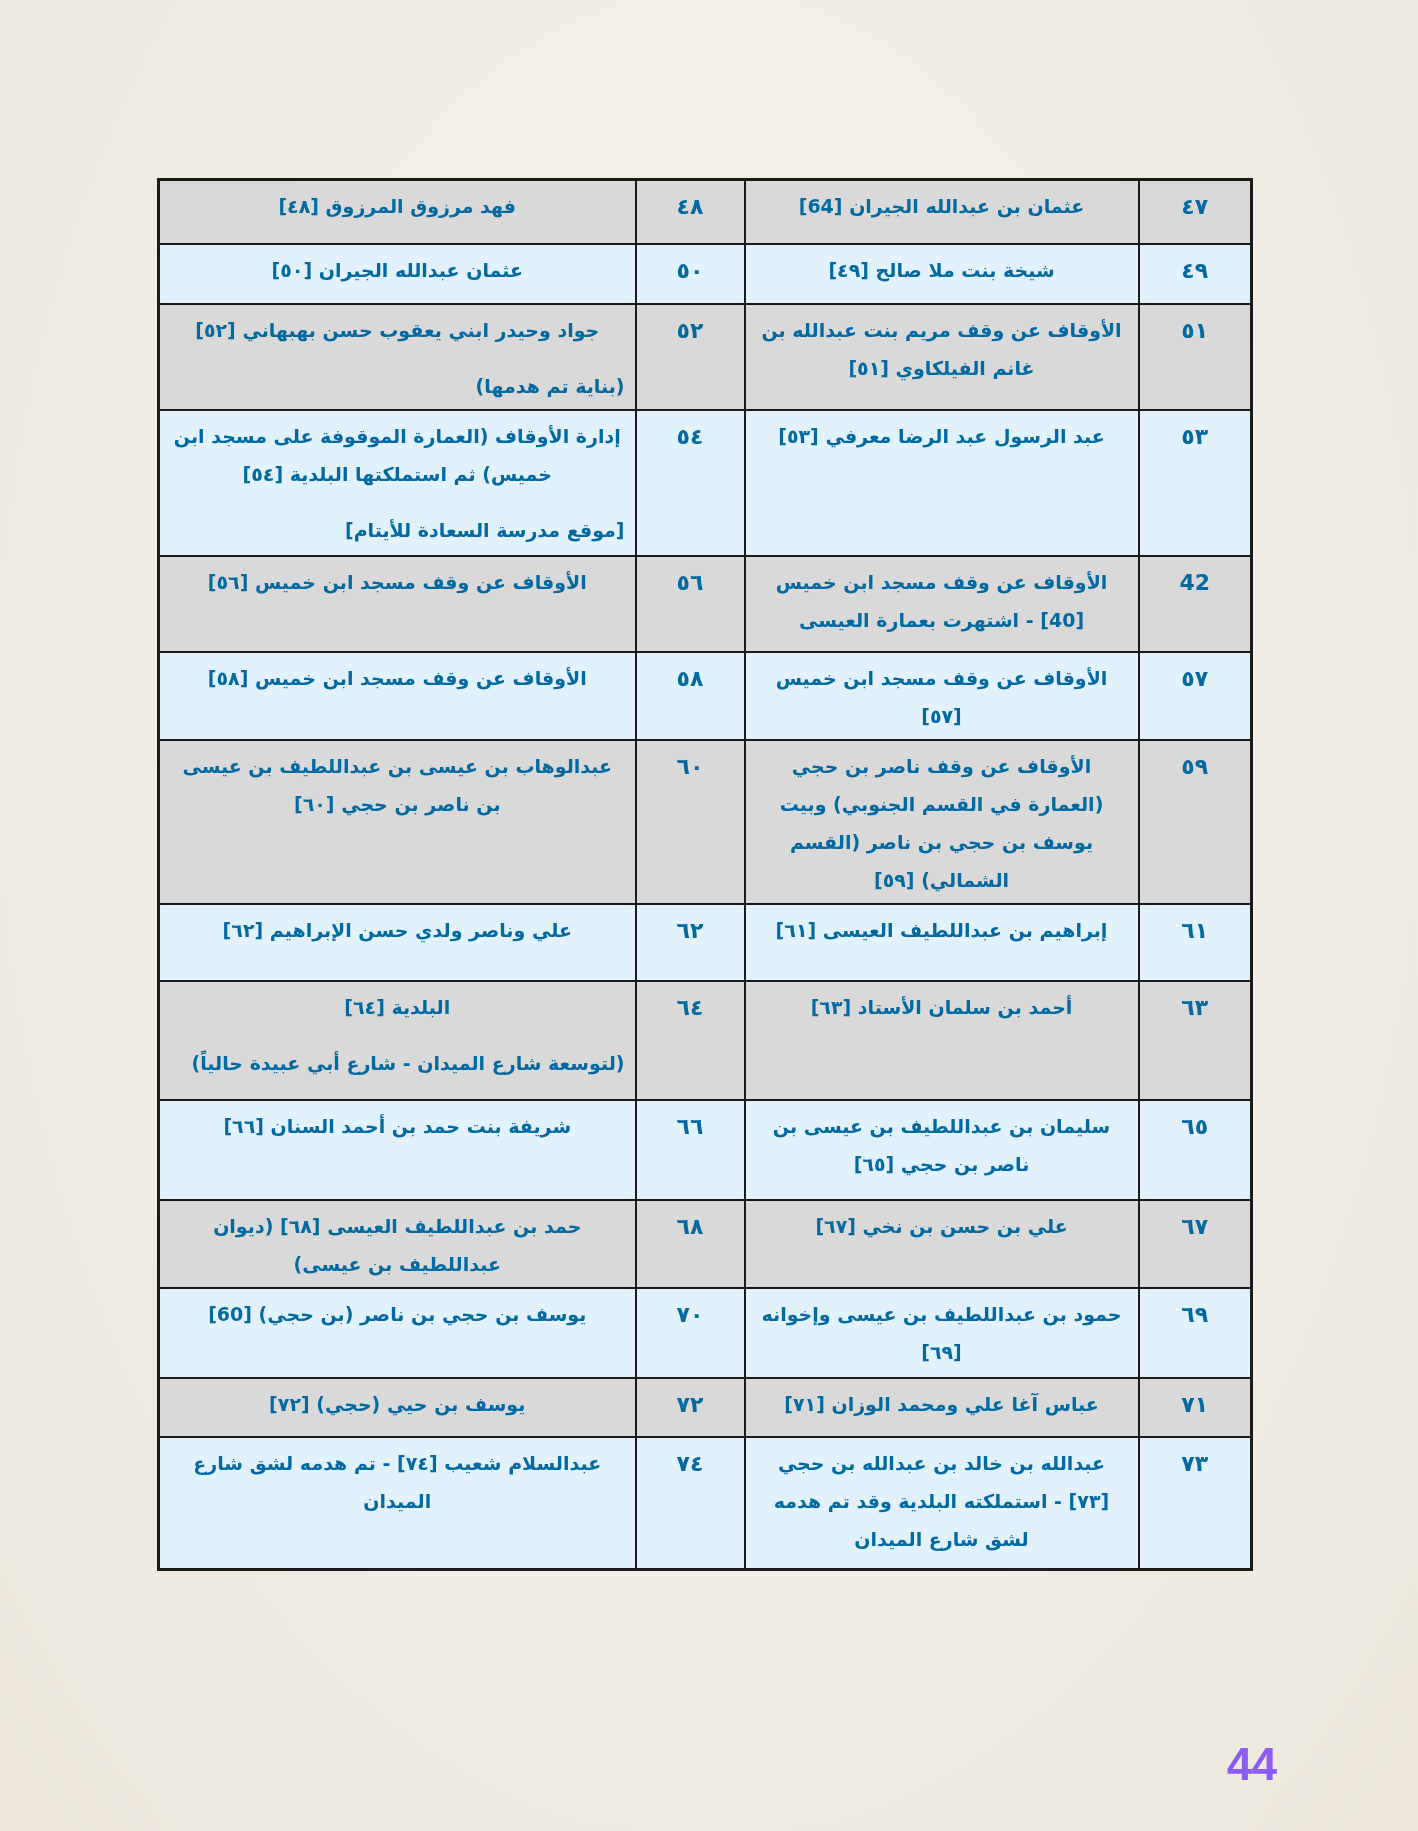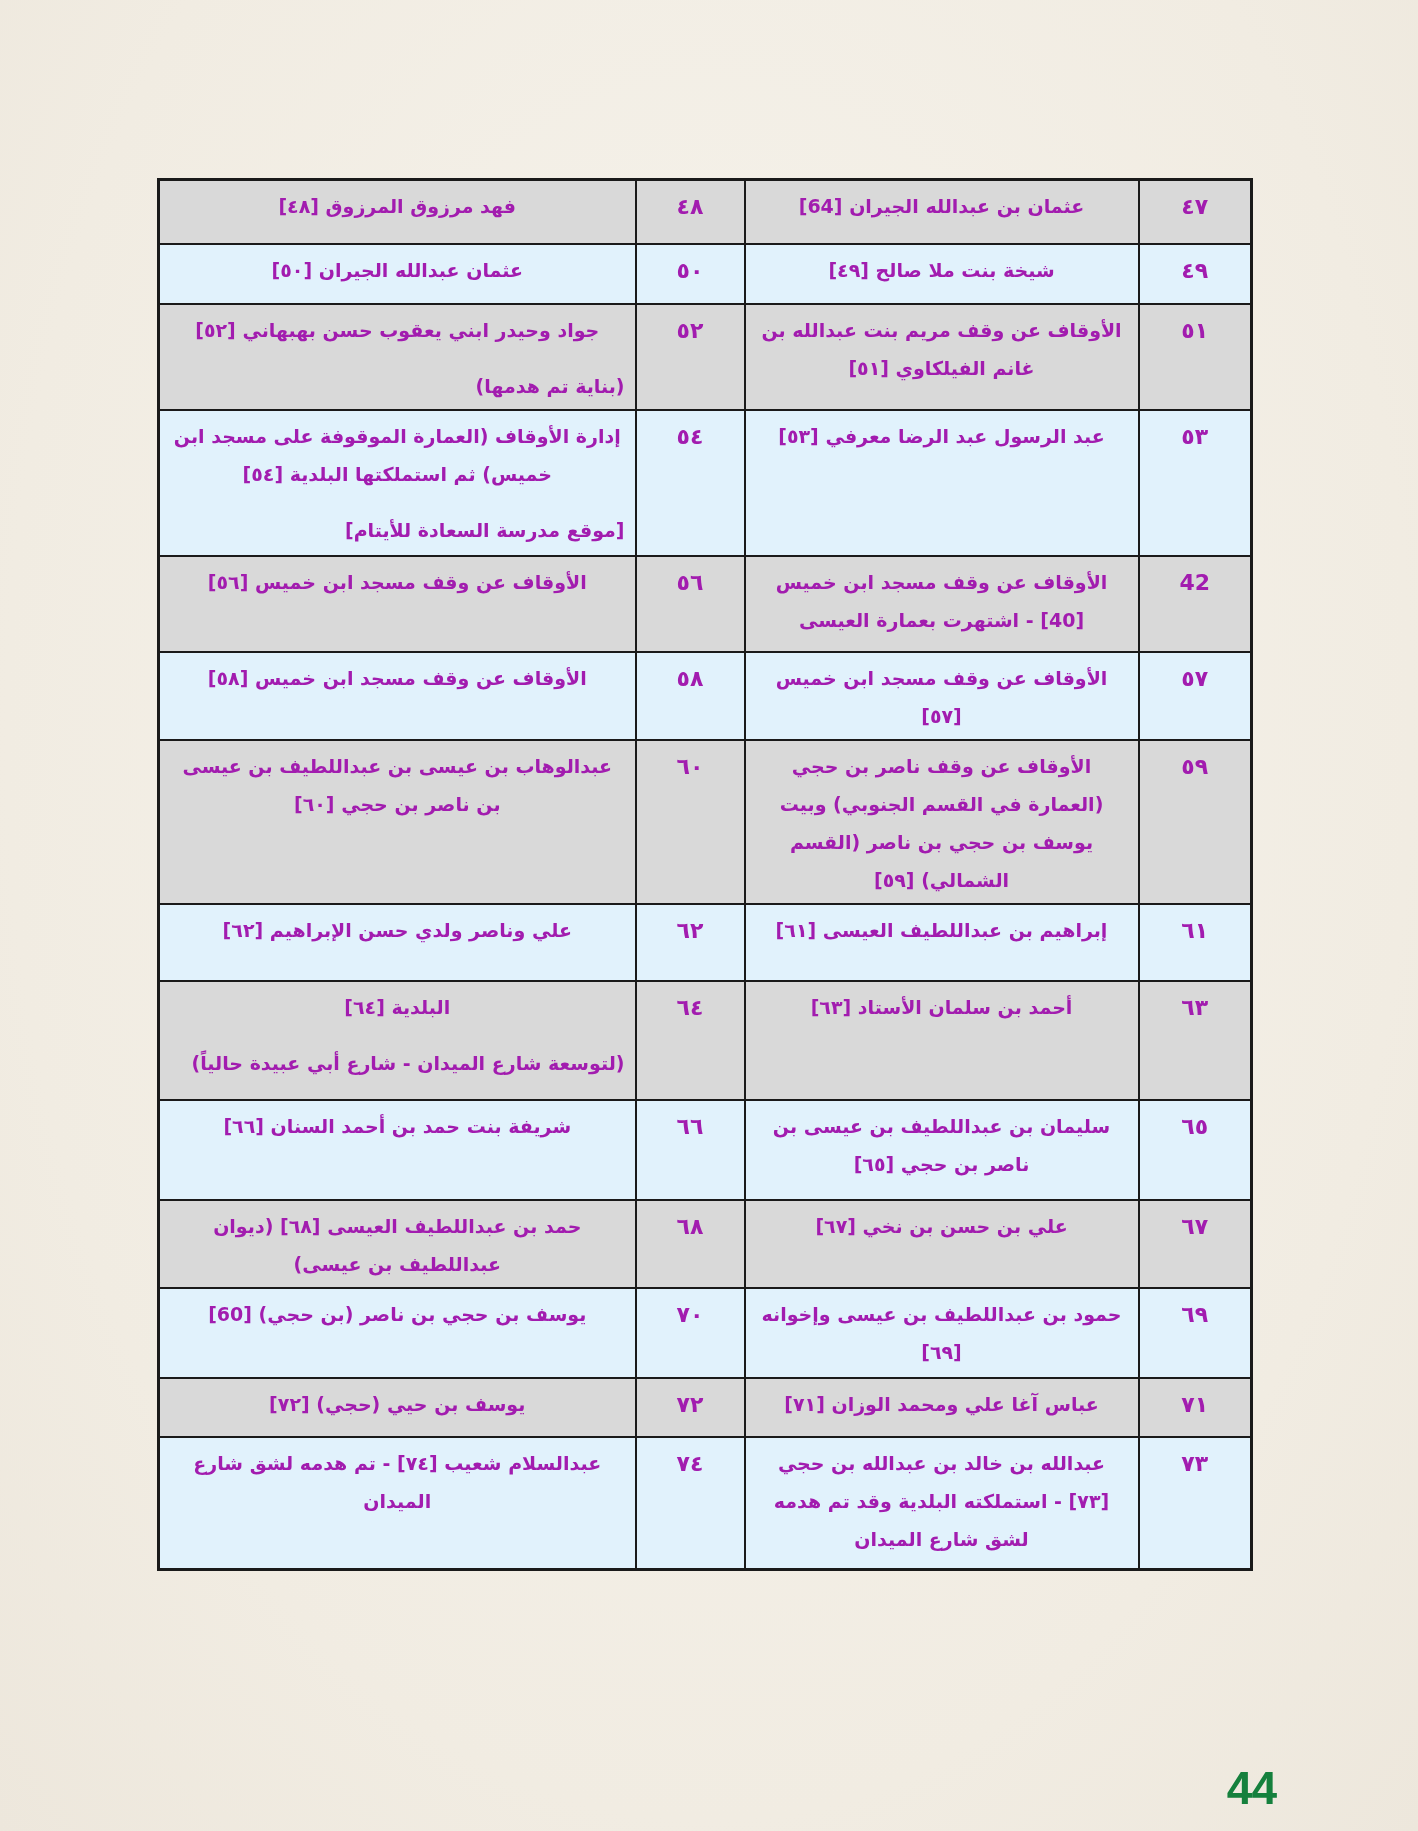--- a/index.html
+++ b/index.html
@@ -18,32 +18,32 @@
     border: 3px solid #1a1a1a;
   }
   table.records td {
     border: 2px solid #1a1a1a;
     vertical-align: top;
     text-align: center;
     font-family: "DejaVu Sans", sans-serif;
     font-weight: bold;
     font-size: 19px;
     line-height: 38px;
-    color: #a21caf;
+    color: #0369a1;
     padding: 6px 10px 4px 10px;
   }
   table.records td.num { font-size: 22px; padding-top: 7px; }
   tr.gray td { background: #d9d9d9; }
   tr.blue td { background: #e1f2fc; }
   .sub { display: block; }
   .sub.gap { margin-top: 18px; text-align: right; }
   .page-num {
     position: absolute; right: 142px; top: 1737px;
     font-family: "Liberation Sans", sans-serif; font-weight: bold;
-    font-size: 46px; color: #15803d; letter-spacing: -1px; margin-top: 24px;
+    font-size: 46px; color: #8b5cf6; letter-spacing: -1px;
   }
   .book-title {
     position: absolute; right: 200px; top: 1848px;
     font-family: "DejaVu Serif", serif; font-size: 24px;
     color: #000000; direction: rtl; white-space: nowrap;
   }
 </style>
 </head>
 <body>
 

